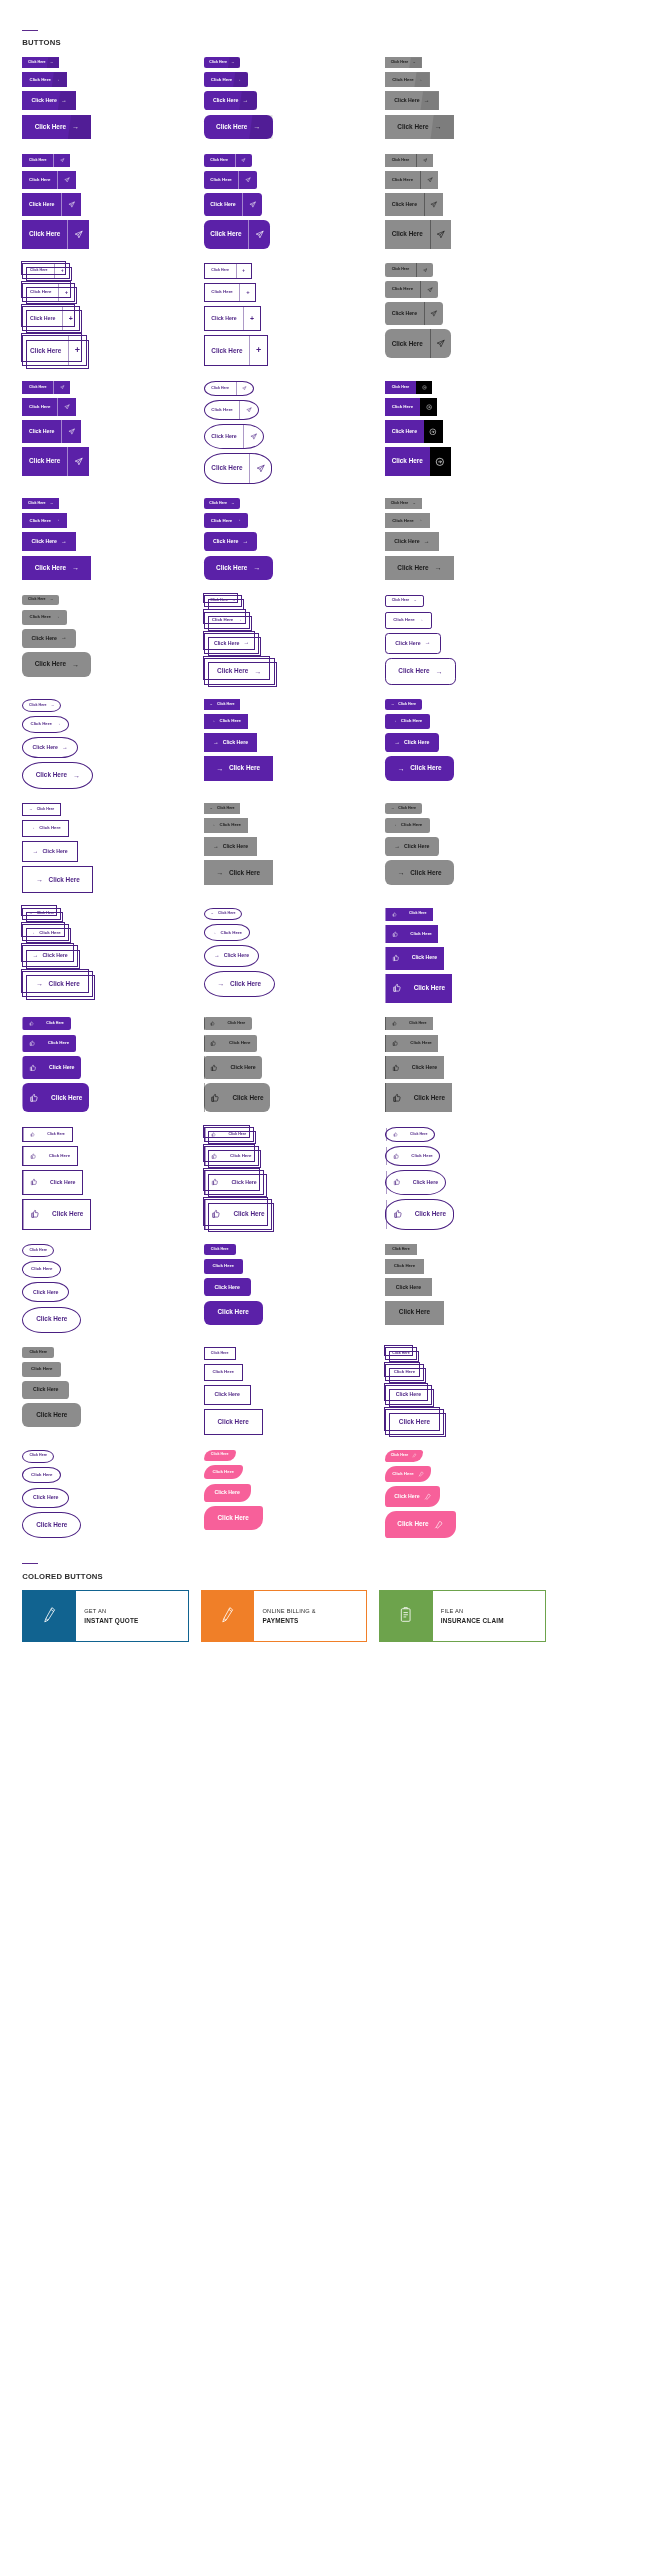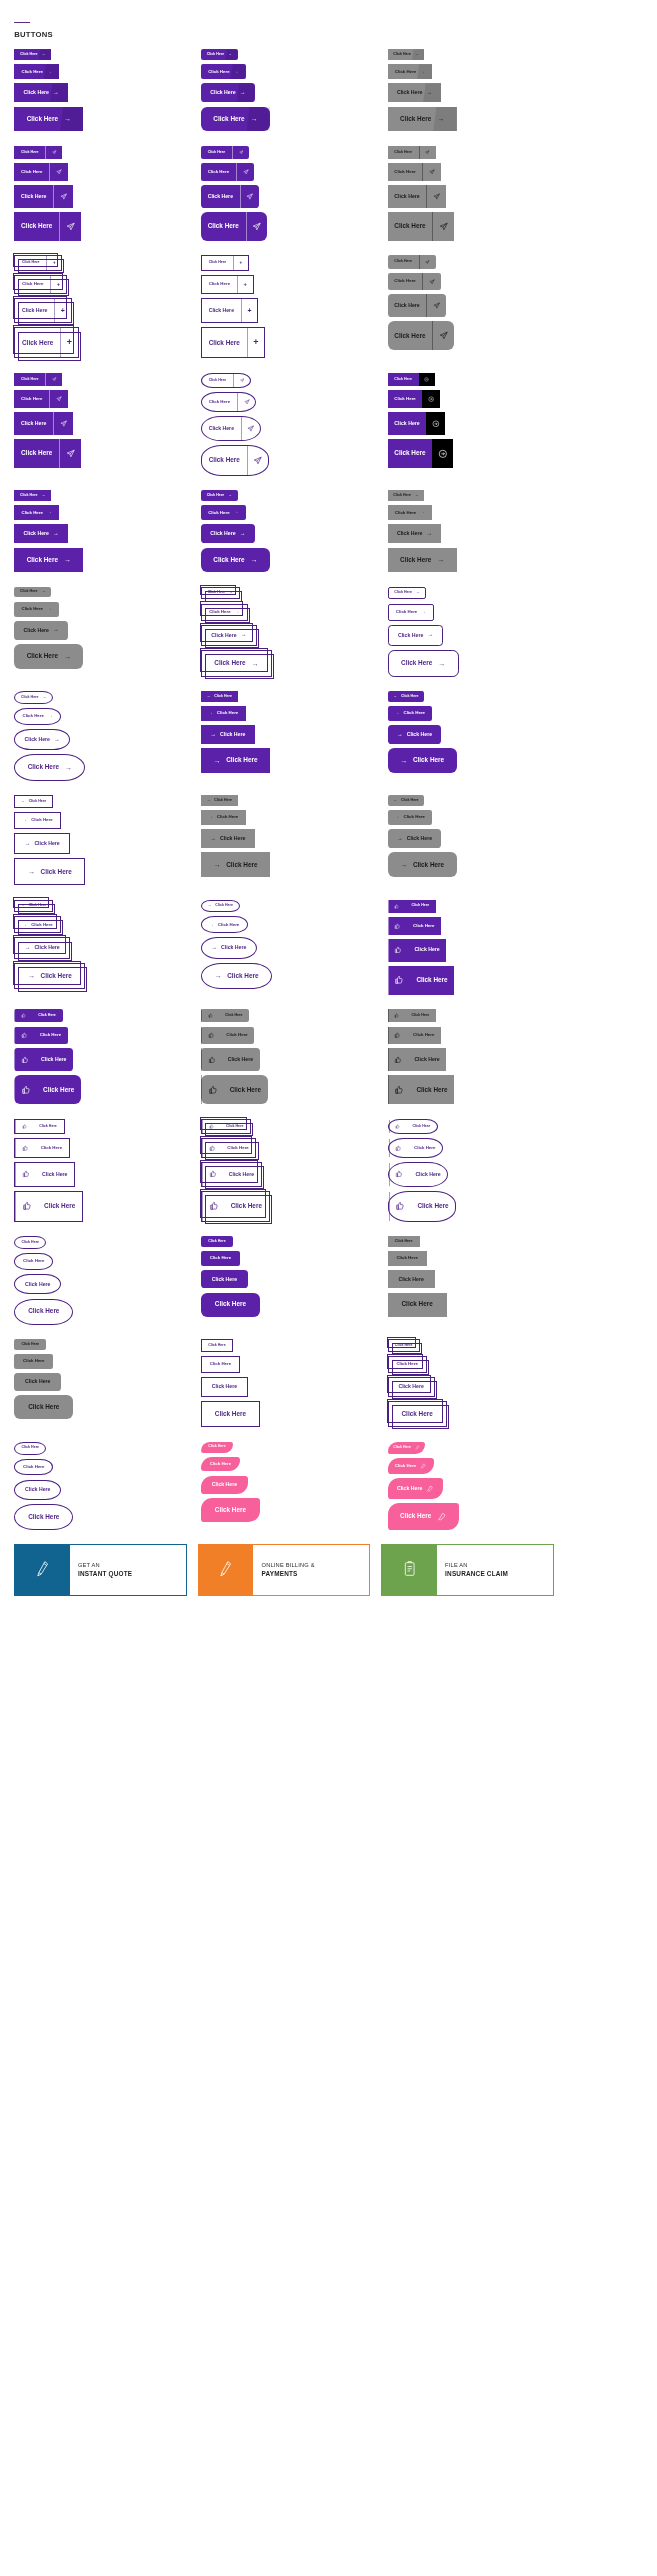--- a/index.html
+++ b/index.html
@@ -3,21 +3,21 @@
 <meta charset="utf-8">
 <style>
   * { box-sizing: border-box; }
   html, body { margin:0; padding:0; }
   body {
     width:657px;
     background:#ffffff;
     font-family: "Liberation Sans", sans-serif;
     color:#303030;
   }
-  .page { width:568px; padding:4px; position:relative; }
+  .page { width:568px; padding:12px; position:relative; }
 
   
   .sec-head { padding: 17.5px 0 0 10.3px; }
   .sec-rule { width:15.5px; height:1.5px; background:#5b2a8c; margin-bottom:7.2px; }
   .sec-title {
     font-size:7.7px; font-weight:bold; letter-spacing:0.2px;
     color:#2c2c2c; text-transform:uppercase; margin:0 0 3.1px 0;
   }
   .grid-row { display:grid; grid-template-columns: 1fr 1fr 1fr; }
   .col { padding:7.2px 0 7.2px 10.3px; }
@@ -1375,20 +1375,24 @@
       <svg viewBox="0 0 24 24" width="100%" height="100%" fill="none" stroke="currentColor" stroke-width="1.7" stroke-linejoin="round">
         <path d="M14 4c4 0 6 2 6 6L9 21l-3-3L14 4z"></path>
                   <path d="M6 18l-3 3"></path>
                 </svg></span>
             </button>
           </div>
         </div>
       </div>
     </div>
 
+  <div class="sec-head">
+    <div class="sec-rule"></div>
+    <h2 class="sec-title">COLORED BUTTONS</h2>
+  </div>
 
   <div class="cbtn-row" id="colored-row">
   <div class="cbtn" style="border-color:#116390">
     <div class="pad" style="background:#116390">
           <span>
       <svg viewBox="0 0 24 32" fill="none" stroke="#ffffff" stroke-width="1.5" stroke-linejoin="round">
         <path d="M16 3l5 4-12 19-6 3 2-6L16 3z"></path>
               <path d="M14 6l5 4"></path>
               <path d="M5 23l4 3"></path>
             </svg></span>

